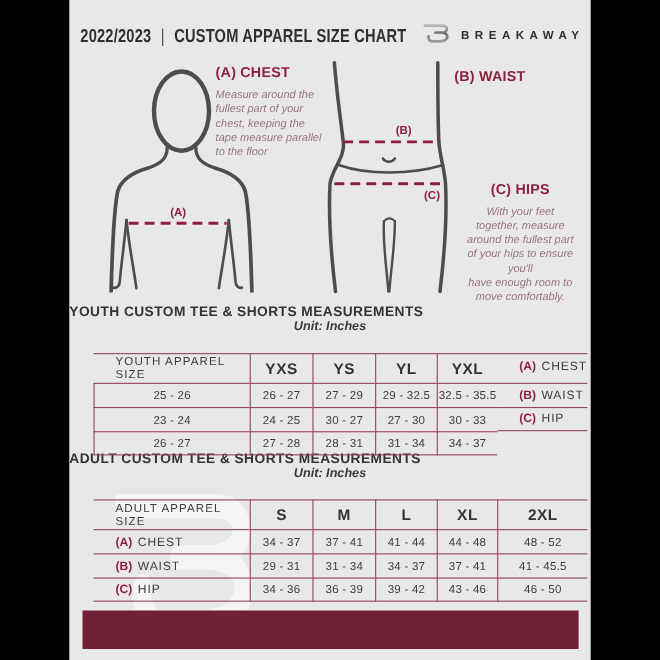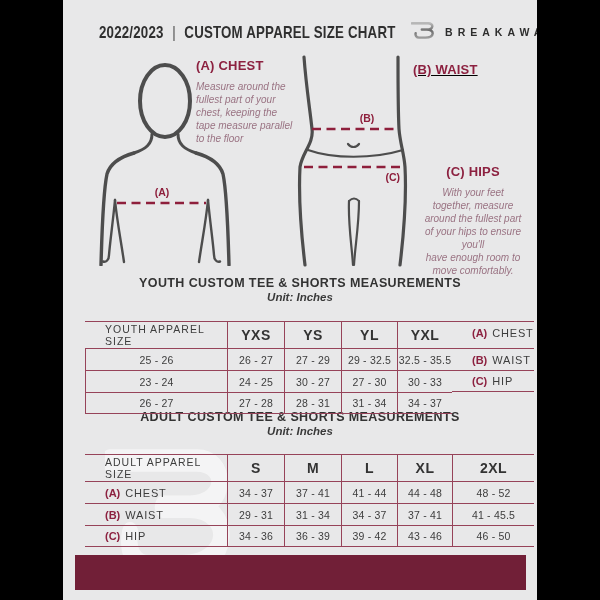--- a/index.html
+++ b/index.html
@@ -1,42 +1,42 @@
 <!DOCTYPE html>
 <html><head>
 <meta charset="utf-8">
 <style>
   html,body{margin:0;padding:0;width:600px;height:600px;background:#000;overflow:hidden;
     font-family:"Liberation Sans",sans-serif;}
   .flyer{position:absolute;left:63px;top:0;width:474px;height:600px;background:#e8e8e9;overflow:hidden;}
 
   
-  .hdr{position:absolute;left:36px;right:20px;top:20px;height:24px;display:flex;
+  .hdr{position:absolute;left:10px;right:20px;top:20px;height:24px;display:flex;
        justify-content:space-between;align-items:center;}
   .hdr-title{display:flex;align-items:center;gap:9px;color:#2f2f2f;font-weight:700;
        font-size:14px;transform:scale(.95,1.22);transform-origin:left center;white-space:nowrap;letter-spacing:.2px;}
   .hdr-sep{font-weight:400;color:#4a4a4a;}
   .brand{display:flex;align-items:center;gap:7px;}
   .brand-name{font-size:10.5px;font-weight:700;letter-spacing:5px;color:#2d2d2d;white-space:nowrap;}
 
   
   .instr{position:absolute;}
   .instr h3{margin:0 0 7px 0;font-size:13px;font-weight:700;color:#8c2140;letter-spacing:.2px;}
   .instr p{margin:0;font-size:10px;line-height:13px;font-style:italic;color:#9a7383;
        font-weight:500;white-space:pre-line;}
   .instr-chest{left:133px;top:58px;width:118px;}
-  .instr-waist{left:350px;top:62px;width:114px;text-decoration:underline;}
+  .instr-waist{left:350px;top:62px;width:114px;}
   .instr-hips{left:350px;top:164px;width:120px;text-align:center;}
 
   .fig{position:absolute;}
   .fig-upper{left:17px;top:56px;}
   .fig-lower{left:225px;top:55px;}
 
   
-  .tbl-title{position:absolute;left:0;width:100%;text-align:center;font-size:12.5px;
+  .tbl-title{position:absolute;left:0;width:100%;text-align:left;font-size:12.5px;
        font-weight:700;color:#333;letter-spacing:.4px;}
   .tbl-unit{position:absolute;left:0;width:100%;text-align:center;font-size:11.5px;
        font-style:italic;font-weight:600;color:#3a3a3a;}
   .size-table{position:absolute;left:22px;width:449px;display:grid;z-index:2;
        grid-template-columns:142px 57px 57px 56px 55px 82px;margin-top:16px;}
   .cell{box-sizing:border-box;border-top:1.4px solid #964359;display:flex;align-items:center;
        height:22px;background:transparent;}
   .cell.head{height:27px;}
   .cell.v{border-left:1.4px solid #964359;}
   .cell.last{border-bottom:1.4px solid #964359;}

